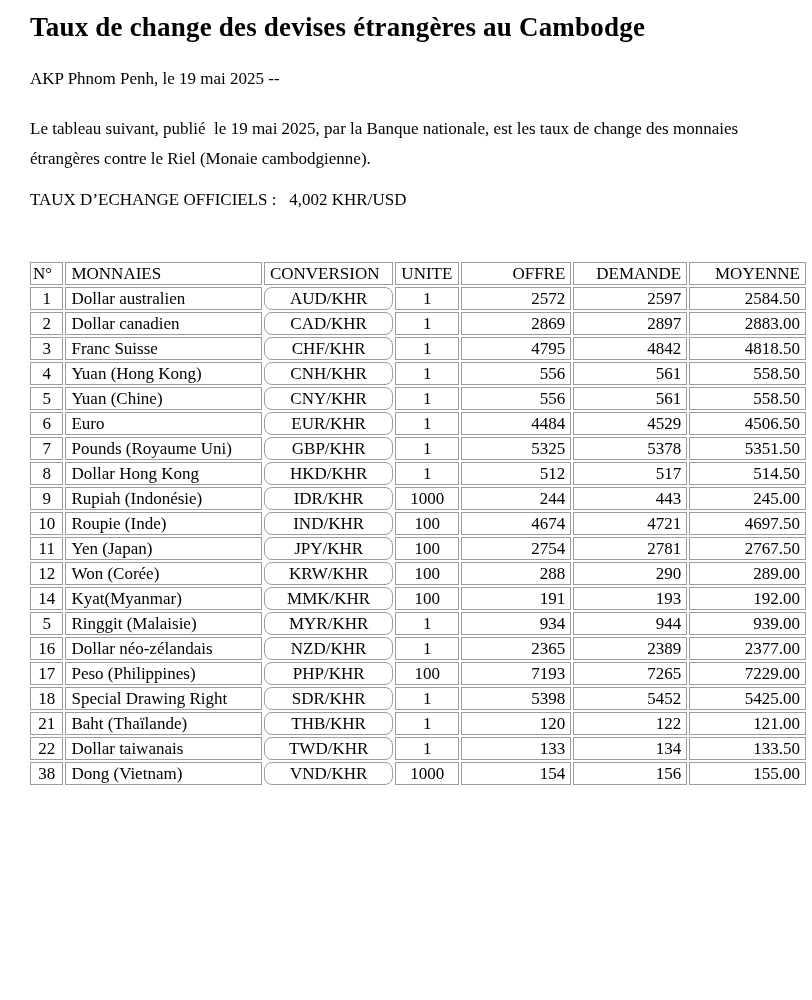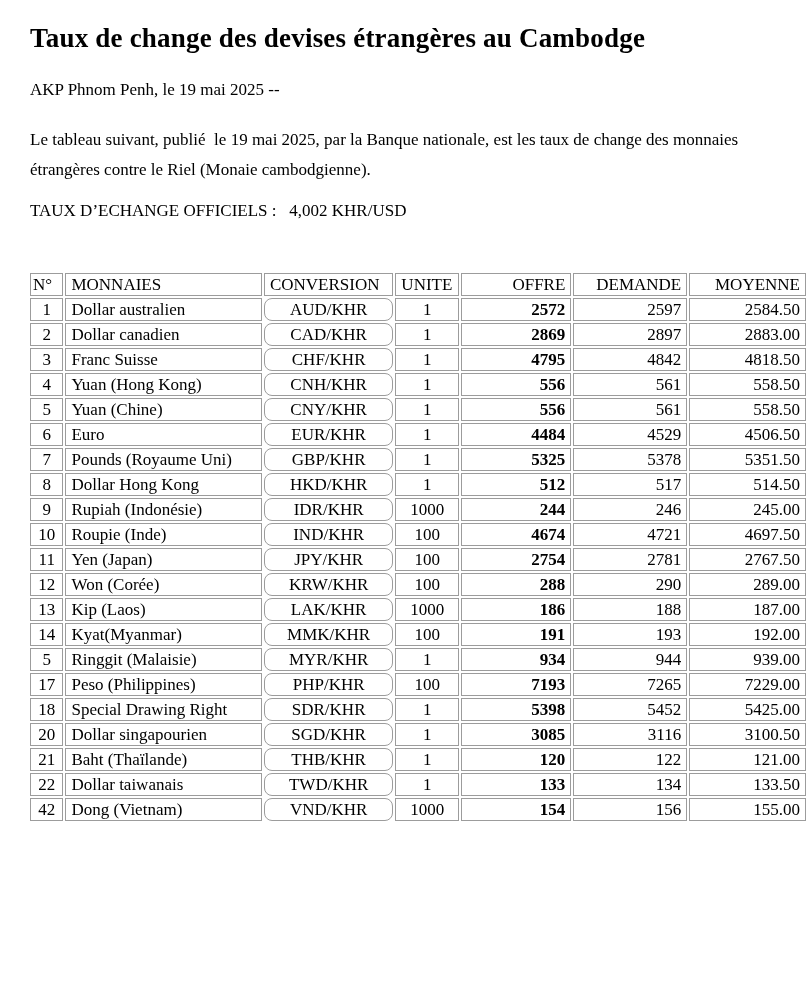--- a/index.html
+++ b/index.html
@@ -14,21 +14,21 @@
     background: var(--bg-color);
     color: var(--text-color);
   }
   body {
     width: 812px;
     height: 1000px;
     overflow: hidden;
     font-family: "Liberation Serif", "DejaVu Serif", serif;
   }
   .page {
-    padding: 23px 0 0 30px;
+    padding: 12px 0 0 30px;
     width: 808px;
   }
   h1.title {
     font-size: 27px;
     font-weight: bold;
     margin: 0;
     letter-spacing: 0.2px;
   }
   .dateline {
     margin: 26px 0 0 0;
@@ -64,21 +64,21 @@
     font-weight: normal;
     white-space: nowrap;
     overflow: hidden;
     background: var(--bg-color);
   }
   
   table.rates td:nth-child(1) { text-align: center; padding: 0 2px; }
   table.rates td:nth-child(2) { text-align: left; margin-top: 44px; }
   table.rates td:nth-child(3) { text-align: center; border-radius: 8px; }
   table.rates td:nth-child(4) { text-align: center; }
-  table.rates td:nth-child(5) { text-align: right; font-weight: bold; }
+  table.rates td:nth-child(5) { text-align: right; }
   table.rates td:nth-child(6) { text-align: right; }
   table.rates td:nth-child(7) { text-align: right; font-family: Liberation Serif, serif; }
   
   table.rates th { text-align: left; }
   table.rates th:nth-child(1) { padding: 0 2px; }
   table.rates th:nth-child(5),
   table.rates th:nth-child(6),
   table.rates th:nth-child(7) { text-align: right; }
 </style>
 </head>
@@ -195,21 +195,21 @@
     <td>517</td>
     <td>514.50</td>
   </tr>
 
   <tr>
     <td>9</td>
     <td>Rupiah (Indonésie)</td>
     <td>IDR/KHR</td>
     <td>1000</td>
     <td>244</td>
-    <td>246</td>
+    <td>443</td>
     <td>245.00</td>
   </tr>
 
   <tr>
     <td>10</td>
     <td>Roupie (Inde)</td>
     <td>IND/KHR</td>
     <td>100</td>
     <td>4674</td>
     <td>4721</td>
@@ -229,29 +229,20 @@
   <tr>
     <td>12</td>
     <td>Won (Corée)</td>
     <td>KRW/KHR</td>
     <td>100</td>
     <td>288</td>
     <td>290</td>
     <td>289.00</td>
   </tr>
 
-  <tr>
-    <td>13</td>
-    <td>Kip (Laos)</td>
-    <td>LAK/KHR</td>
-    <td>1000</td>
-    <td>186</td>
-    <td>188</td>
-    <td>187.00</td>
-  </tr>
 
   <tr>
     <td>14</td>
     <td>Kyat(Myanmar)</td>
     <td>MMK/KHR</td>
     <td>100</td>
     <td>191</td>
     <td>193</td>
     <td>192.00</td>
   </tr>
@@ -259,20 +250,29 @@
   <tr>
     <td>5</td>
     <td>Ringgit (Malaisie)</td>
     <td>MYR/KHR</td>
     <td>1</td>
     <td>934</td>
     <td>944</td>
     <td>939.00</td>
   </tr>
 
+  <tr>
+    <td>16</td>
+    <td>Dollar néo-zélandais</td>
+    <td>NZD/KHR</td>
+    <td>1</td>
+    <td>2365</td>
+    <td>2389</td>
+    <td>2377.00</td>
+  </tr>
 
   <tr>
     <td>17</td>
     <td>Peso (Philippines)</td>
     <td>PHP/KHR</td>
     <td>100</td>
     <td>7193</td>
     <td>7265</td>
     <td>7229.00</td>
   </tr>
@@ -281,29 +281,20 @@
     <td>18</td>
     <td>Special Drawing Right</td>
     <td>SDR/KHR</td>
     <td>1</td>
     <td>5398</td>
     <td>5452</td>
     <td>5425.00</td>
   </tr>
 
 
-  <tr>
-    <td>20</td>
-    <td>Dollar singapourien</td>
-    <td>SGD/KHR</td>
-    <td>1</td>
-    <td>3085</td>
-    <td>3116</td>
-    <td>3100.50</td>
-  </tr>
 
   <tr>
     <td>21</td>
     <td>Baht (Thaïlande)</td>
     <td>THB/KHR</td>
     <td>1</td>
     <td>120</td>
     <td>122</td>
     <td>121.00</td>
   </tr>
@@ -312,21 +303,21 @@
     <td>22</td>
     <td>Dollar taiwanais</td>
     <td>TWD/KHR</td>
     <td>1</td>
     <td>133</td>
     <td>134</td>
     <td>133.50</td>
   </tr>
 
   <tr>
-    <td>42</td>
+    <td>38</td>
     <td>Dong (Vietnam)</td>
     <td>VND/KHR</td>
     <td>1000</td>
     <td>154</td>
     <td>156</td>
     <td>155.00</td>
   </tr>
 </tbody>
   </table>
 

